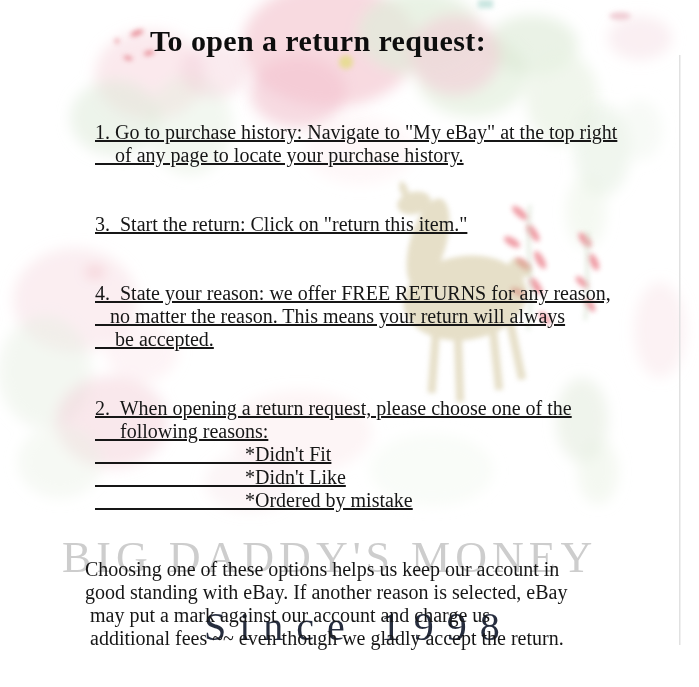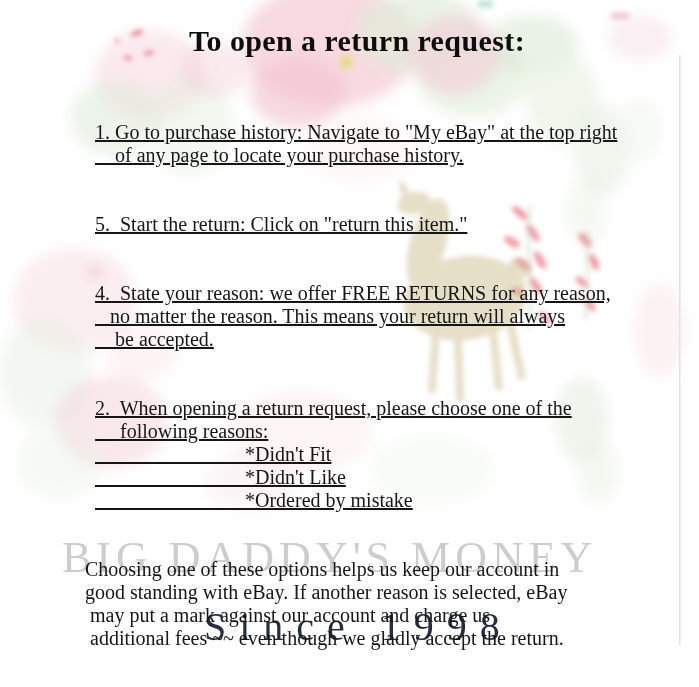--- a/index.html
+++ b/index.html
@@ -4,21 +4,21 @@
 <style>
   html,body{margin:0;padding:0;background:#ffffff;}
   body{width:699px;height:687px;overflow:hidden;}
   .card{position:relative;width:699px;height:687px;background:#ffffff;
         font-family:"Liberation Serif",serif;color:#161616;}
   .bg{position:absolute;left:0;top:0;width:699px;height:687px;}
   .watermark{position:absolute;font-family:"Liberation Serif",serif;white-space:nowrap;}
   .wm1{top:532px;left:62px;font-size:44px;letter-spacing:5px;color:#c5c5c5;opacity:.85;}
   .wm2{top:603px;left:204px;font-size:40px;letter-spacing:13px;color:#0f172a;opacity:.9;}
   .title{position:absolute;top:24px;left:0;width:636px;margin:0;text-align:center;
-         font-size:30px;font-weight:700;letter-spacing:.4px;color:#0d0d0d;padding-left:39px;}
+         font-size:30px;font-weight:700;letter-spacing:.4px;color:#0d0d0d;}
   .list{position:absolute;top:75px;left:85px;width:600px;
         font-size:20px;line-height:23px;white-space:pre-wrap;}
   .item{margin:0 0 0 10px;text-decoration:underline;}
   .note{margin:0;}
   .footer{position:absolute;top:585px;left:0;width:699px;text-align:center;
           font-size:20px;line-height:23px;}
   .contact{padding-left:38px;}
   .phone{padding-left:0;letter-spacing:.5px;}
 </style>
 </head>
@@ -126,21 +126,21 @@
   </svg>
 
   <div class="watermark wm1">BIG DADDY'S MONEY</div>
   <div class="watermark wm2">Since 1998</div>
 
   <h1 class="title">To open a return request:</h1>
 
   <div class="list">
     <div class="item">1. Go to purchase history: Navigate to "My eBay" at the top right
     of any page to locate your purchase history.</div>
-    <div class="item">5.  Start the return: Click on "return this item."</div>
+    <div class="item">3.  Start the return: Click on "return this item."</div>
     <div class="item">4.  State your reason: we offer FREE RETURNS for any reason,
    no matter the reason. This means your return will always
     be accepted.</div>
     <div class="item">2.  When opening a return request, please choose one of the
      following reasons:
                               *Didn't Fit
                               *Didn't Like
                               *Ordered by mistake</div>
     <div class="note">Choosing one of these options helps us keep our account in
 good standing with eBay. If another reason is selected, eBay

